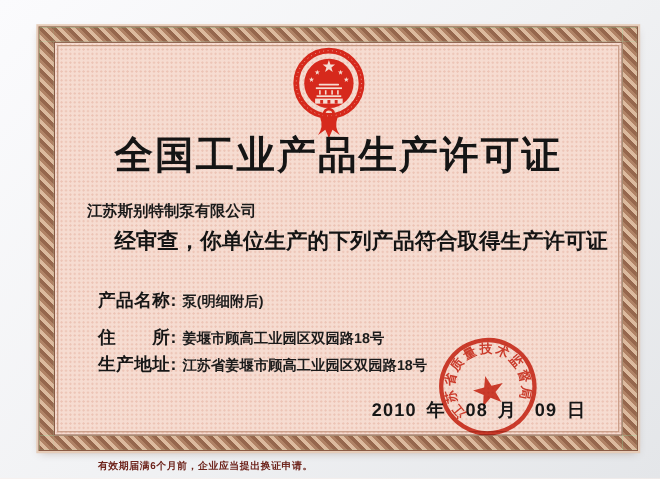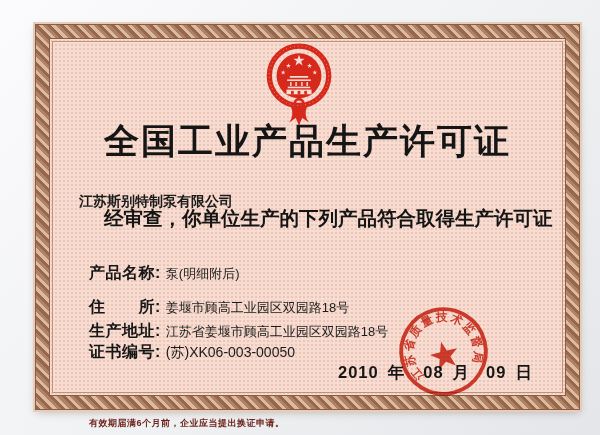--- a/index.html
+++ b/index.html
@@ -31,26 +31,26 @@
   .abs{position:absolute;}
   .emblem{left:216px;top:3px;width:66px;height:86px;}
   .title{
     left:0;top:79px;width:100%;text-align:center;
     font-size:35px;font-weight:700;color:#151515;letter-spacing:2px;white-space:nowrap;
   }
   .subtitle{
     left:0;top:119px;width:100%;text-align:center;
     font-size:16px;font-weight:600;color:#1c1c1c;letter-spacing:2px;
   }
-  .company{left:29px;top:154px;font-size:14px;font-weight:700;color:#1a1a1a;}
+  .company{left:29px;top:144px;font-size:14px;font-weight:700;color:#1a1a1a;}
   .stmt1{left:54px;top:166px;font-size:19.5px;font-weight:700;color:#141414;white-space:nowrap;}
   .stmt2{left:10px;top:193px;font-size:19.5px;font-weight:700;color:#141414;white-space:nowrap;}
   .frow{left:39px;white-space:nowrap;}
   .frow .flabel{font-size:16px;font-weight:700;color:#161616;letter-spacing:.5px;}
-  .frow .fvalue{font-size:13px;font-weight:400;color:#1b1b1b;margin-left:5px;}
+  .frow .fvalue{font-size:13px;font-weight:700;color:#1b1b1b;margin-left:5px;}
   .row1{top:224px;}
   .row2{top:258px;}
   .row3{top:282px;}
   .row4{top:303px;}
   .row4 .fvalue{font-size:14px;}
   .row5{top:325px;}
   .row5 .fvalue{font-size:14px;}
   .footnote{left:39px;top:350px;font-size:9px;font-weight:700;color:#6e241c;letter-spacing:.5px;margin-top:28px;}
   .issue-date{left:288px;top:323px;font-size:16.5px;font-weight:700;color:#161616;white-space:nowrap;}
   .issue-date .num{letter-spacing:1px;}
@@ -109,23 +109,20 @@
 
       <div class="abs frow row1">
         <span class="flabel">产品名称:</span><span class="fvalue">泵(明细附后)</span>
       </div>
       <div class="abs frow row2">
         <span class="flabel">住　　所:</span><span class="fvalue">姜堰市顾高工业园区双园路18号</span>
       </div>
       <div class="abs frow row3">
         <span class="flabel">生产地址:</span><span class="fvalue">江苏省姜堰市顾高工业园区双园路18号</span>
       </div>
-      <div class="abs frow row4">
-        <span class="flabel">证书编号:</span><span class="fvalue">(苏)XK06-003-00050</span>
-      </div>
 
       <div class="abs footnote">有效期届满6个月前，企业应当提出换证申请。</div>
 
       <div class="abs issue-date">
         <span class="num">2010</span><span class="u-year">年</span><span class="num m">08</span><span class="u-month">月</span><span class="num d">09</span><span class="u-day">日</span>
       </div>
 
       <svg class="abs seal" viewBox="0 0 100 100" aria-hidden="true">
         <defs>
           <path id="sealarc" d="M50,83 A33,33 0 1 1 50.01,83" fill="none"></path>

